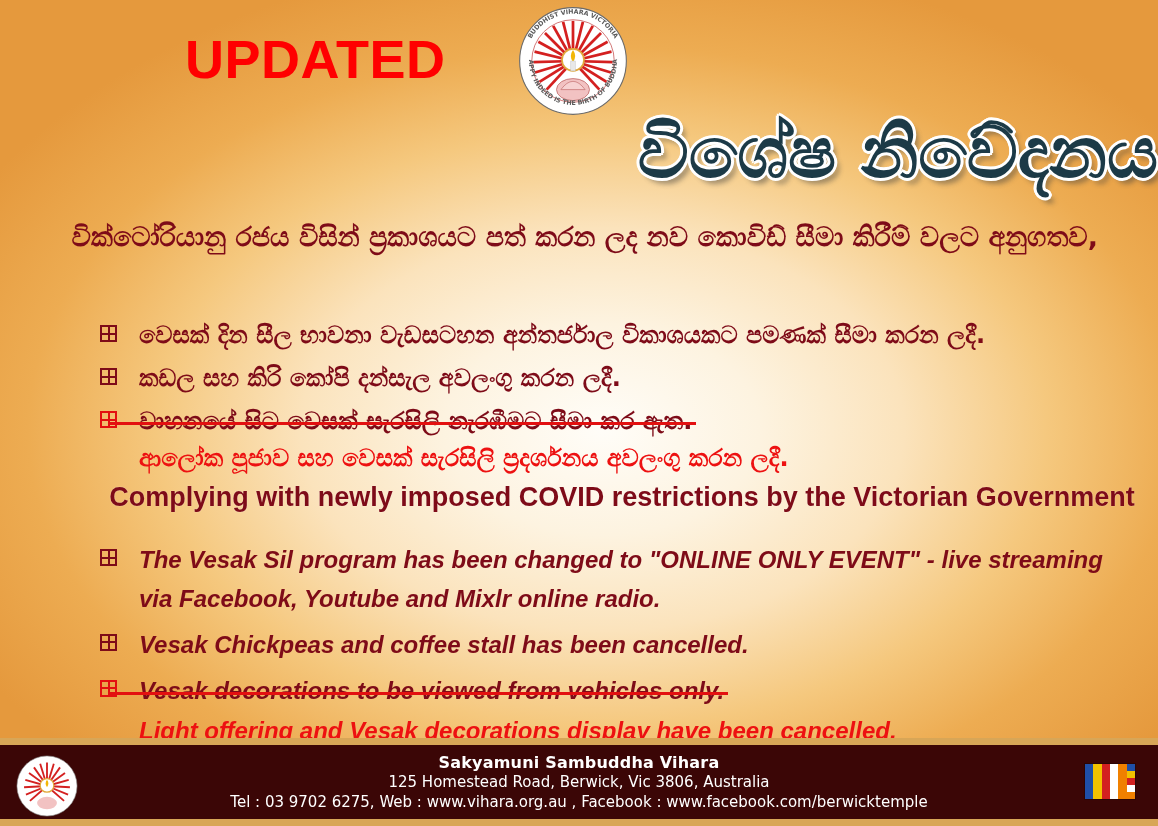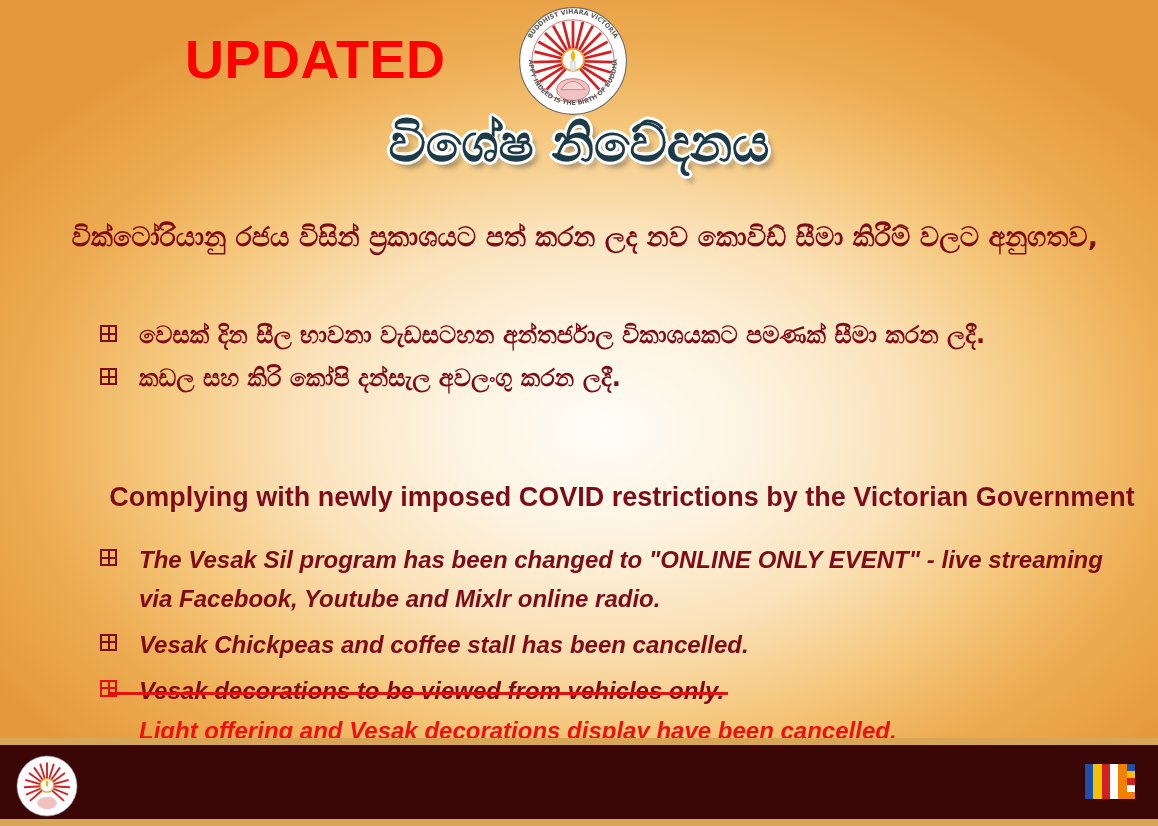--- a/index.html
+++ b/index.html
@@ -39,22 +39,22 @@
     font-family:"Liberation Sans", sans-serif;
   }
 
   
   .logo-wrap { position:absolute; }
   .logo-svg { display:block; }
 
   
   #main-title {
     position:absolute; top:116px; left:0; width:100%;
-    text-align:center;
-    font-size:52px;
+    text-align:right;
+    font-size:71px;
     font-weight:bold;
     line-height:1.05;
     color:#1C3A47;
     font-family:"DejaVu Sans", sans-serif;
     text-shadow:
       -2px -2px 0 #ffffff,  2px -2px 0 #ffffff,
       -2px  2px 0 #ffffff,  2px  2px 0 #ffffff,
       -3px  0   0 #ffffff,  3px  0   0 #ffffff,
        0   -3px 0 #ffffff,  0    3px 0 #ffffff,
        5px  6px 5px rgba(60,60,60,0.45);
@@ -235,20 +235,26 @@
           <span class="bx"></span>
         </span>
         <div class="bullet-text si-text"><span>වෙසක් දින සීල භාවනා වැඩසටහන අන්තර්ජාල විකාශයකට පමණක් සීමා කරන ලදී.</span></div>
       </div>
       <div class="bullet-row">
         <span class="bullet-marker">
           <span class="bx"></span>
         </span>
         <div class="bullet-text si-text"><span>කඩල සහ කිරි කෝපි දන්සැල අවලංගු කරන ලදී.</span></div>
       </div>
+      <div class="bullet-row">
+        <span class="bullet-marker red">
+          <span class="bx"></span>
+        </span>
+        <div class="bullet-text si-text"><span class="struck">වාහනයේ සිට වෙසක් සැරසිලි නැරඹීමට සීමා කර ඇත.</span><span class="red-note">ආලෝක පූජාව සහ වෙසක් සැරසිලි ප්‍රදර්ශනය අවලංගු කරන ලදී.</span></div>
+      </div>
     </div>
 
   <div id="english-heading">Complying with newly imposed COVID restrictions by the Victorian Government</div>
 
   <div class="bullet-list" id="english-bullets">
       <div class="bullet-row">
         <span class="bullet-marker">
           <span class="bx"></span>
         </span>
         <div class="bullet-text en-text"><span>The Vesak Sil program has been changed to "ONLINE ONLY EVENT" - live streaming via Facebook, Youtube and Mixlr online radio.</span></div>
@@ -289,20 +295,25 @@
             <line x1="100" y1="100" x2="26" y2="104"></line>
             <line x1="100" y1="100" x2="32" y2="128"></line>
             <line x1="100" y1="100" x2="45" y2="148"></line>
           </g>
           <ellipse cx="100" cy="155" rx="32" ry="20" fill="#F2C2C2"></ellipse>
           <circle cx="100" cy="98" r="22" fill="#ffffff" stroke="#E0A93A" stroke-width="4"></circle>
           <path d="M100 80 q9 12 0 24 q-9 -12 0 -24 z" fill="#F2B705"></path>
         </svg>
       </div>
 
+      <div id="footer-text">
+        <div id="footer-org">Sakyamuni Sambuddha Vihara</div>
+        <div id="footer-addr">125 Homestead Road, Berwick, Vic 3806, Australia</div>
+        <div id="footer-contact">Tel : 03 9702 6275, Web : www.vihara.org.au  ,  Facebook : www.facebook.com/berwicktemple</div>
+      </div>
 
       <div id="footer-flag">
         <span style="background:#1F4FA8"></span>
         <span style="background:#F2C200"></span>
         <span style="background:#D32020"></span>
         <span style="background:#FFFFFF"></span>
         <span style="background:#F08000"></span>
         <span style="background:linear-gradient(to bottom,#1F4FA8 0 20%,#F2C200 20% 40%,#D32020 40% 60%,#FFFFFF 60% 80%,#F08000 80% 100%)"></span>
       </div>
 

